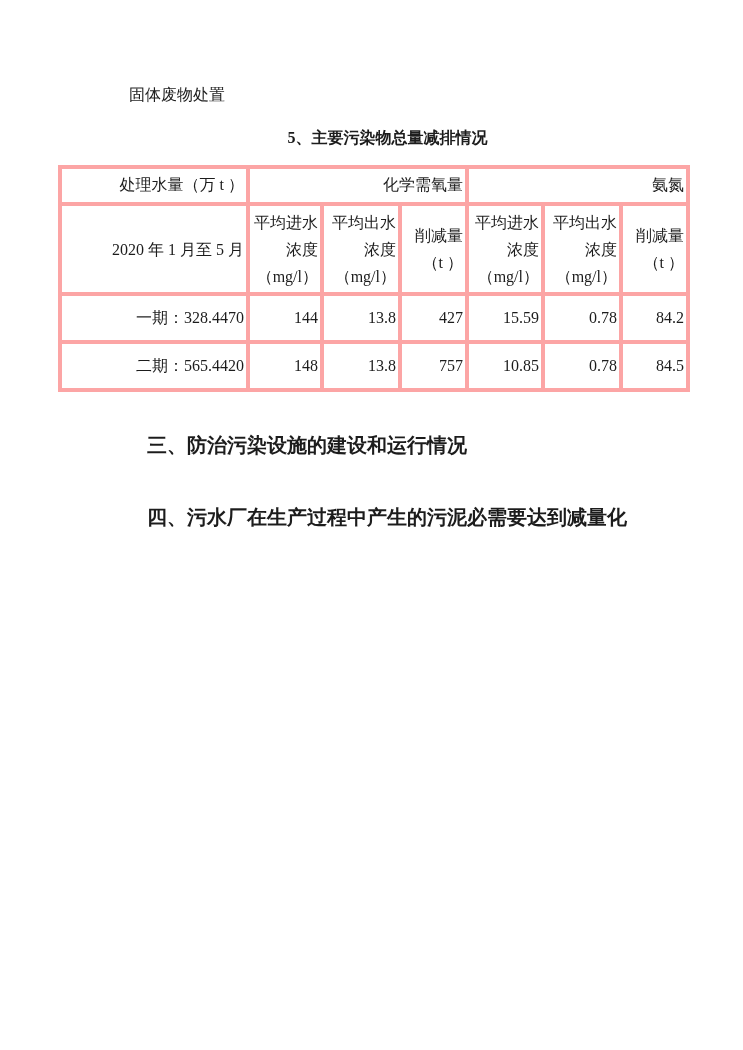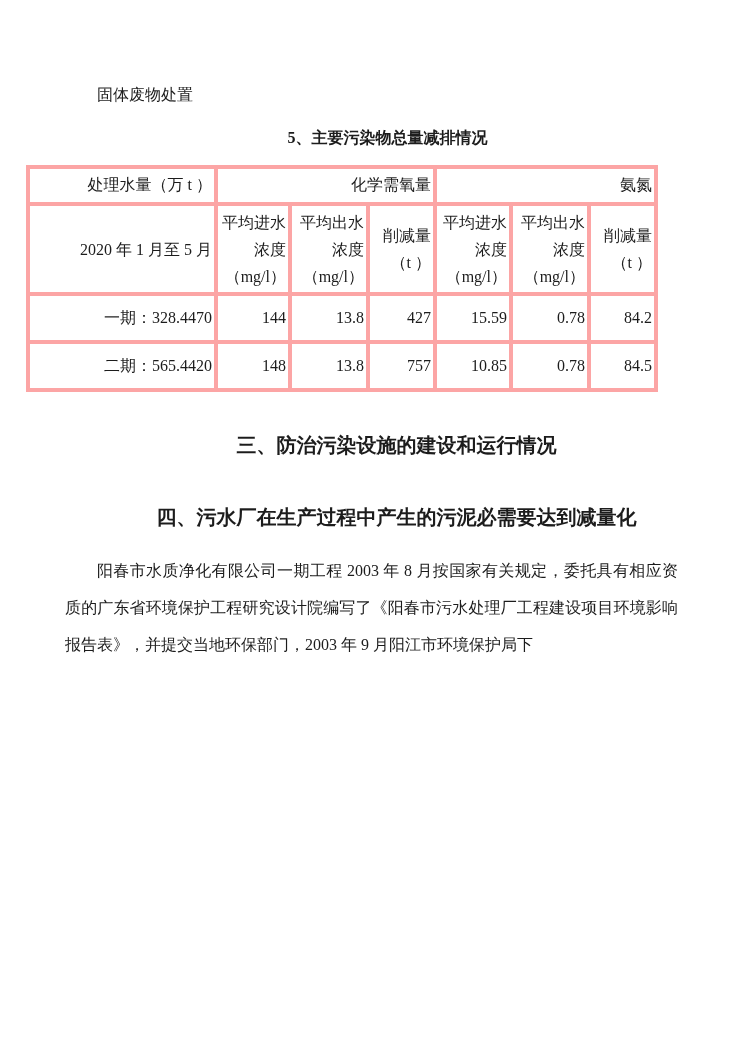--- a/index.html
+++ b/index.html
@@ -10,21 +10,21 @@
   }
   .page {
     position: relative;
     width: 743px;
     height: 1050px;
     margin: 0 auto;
     background: #ffffff;
     overflow: hidden;
   }
   .content {
-    padding: 0 65px;
+    padding: 0 97px;
   }
   .para {
     font-size: 16px;
     line-height: 30px;
     text-align: justify;
     text-indent: 2em;
   }
   .para-wide {
     font-size: 16px;
     line-height: 37px;
@@ -62,21 +62,21 @@
   tr.group-header-row td { height: 37px; }
   tr.sub-header-row td { height: 90px; line-height: 27px; }
   tr.data-row td { height: 48px; }
   .pre-line { white-space: pre-line; }
   .section-heading {
     margin-top: 38px;
     font-size: 20px;
     font-weight: bold;
     line-height: 30px;
     text-indent: 50px;
-    text-align: center;
+    text-align: left;
   }
   .section-heading.h4 { margin-top: 42px; }
   .p-after-h3 { margin-top: 24px; }
   .p-after-h4 { margin-top: 20px; }
 </style>
 </head>
 <body>
 
 <div class="page">
   <div class="content">
@@ -141,16 +141,15 @@
           <td>84.5</td>
         </tr>
       </tbody>
     </table>
 
     <h2 class="section-heading">三、防治污染设施的建设和运行情况</h2>
 
 
     <h2 class="section-heading h4">四、污水厂在生产过程中产生的污泥必需要达到减量化</h2>
 
-    <p class="para-wide p-after-h4">阳春市水质净化有限公司一期工程 2003 年 8 月按国家有关规定，委托具有相应资质的广东省环境保护工程研究设计院编写了《阳春市污水处理厂工程建设项目环境影响报告表》，并提交当地环保部门，2003 年 9 月阳江市环境保护局下</p>
 
   </div>
 </div>
 
 </body></html>

